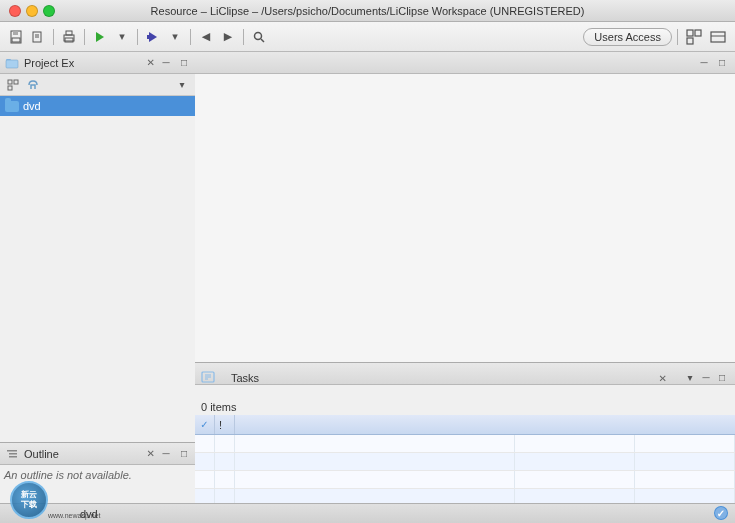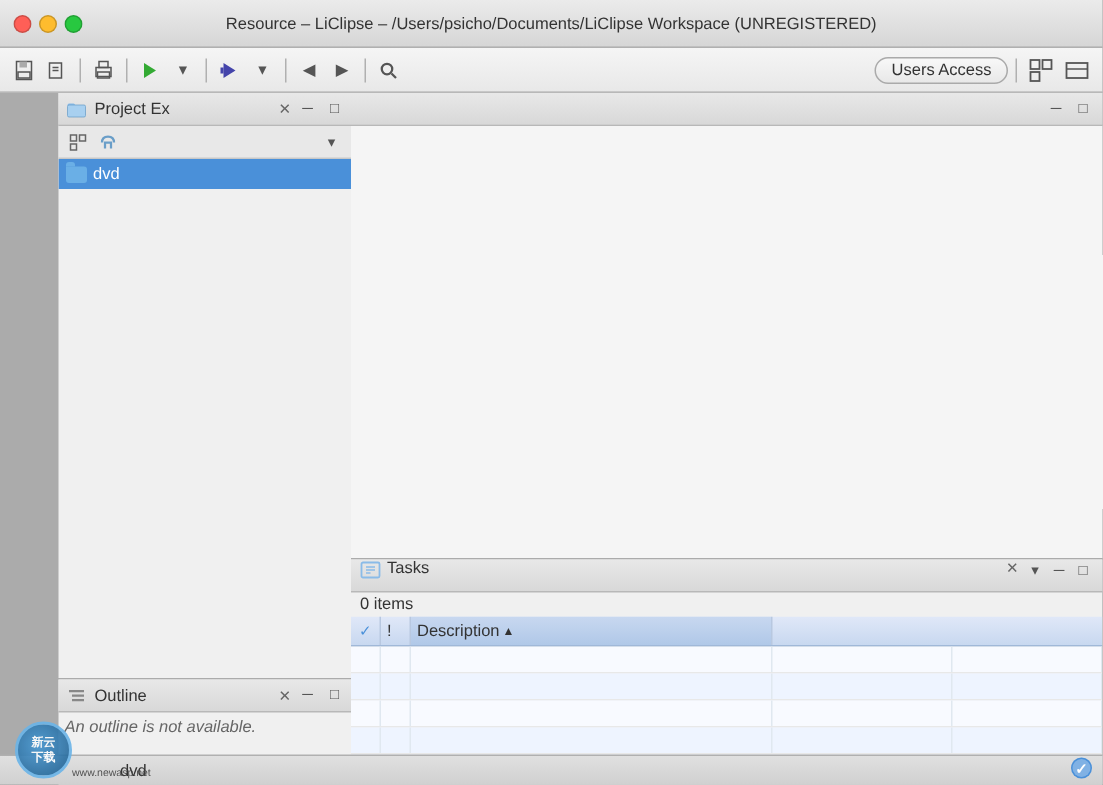--- a/index.html
+++ b/index.html
@@ -8,21 +8,21 @@
       height: 523px;
       font-family: -apple-system, 'Lucida Grande', Arial, sans-serif;
       font-size: 11px;
       background: #c8c8c8;
       overflow: hidden;
       position: relative;
     }
 
     
     .title-bar {
-      height: 32px;
+      height: 22px;
       background: linear-gradient(to bottom, #ebebeb, #d6d6d6);
       border-bottom: 1px solid #b0b0b0;
       display: flex;
       align-items: center;
       padding: 0 9px;
       position: relative;
     }
     .traffic-lights {
       display: flex;
       gap: 5px;
@@ -95,21 +95,20 @@
       border: none;
       cursor: pointer;
       color: #555;
     }
 
     
     .main-content {
       display: flex;
       height: calc(523px - 22px - 30px);
       background: #ababab;
-      padding-left: 39px;
     }
 
     
     .left-panel {
       width: 195px;
       display: flex;
       flex-direction: column;
       background: #ababab;
       gap: 1px;
     }
@@ -262,23 +261,23 @@
       height: 160px;
       background: #f0f0f0;
       display: flex;
       flex-direction: column;
     }
     .tasks-header {
       height: 22px;
       background: linear-gradient(to bottom, #e8e8e8, #d8d8d8);
       border-bottom: 1px solid #b8b8b8;
       display: flex;
-      align-items: flex-start;
+      align-items: flex-end;
       padding: 0 6px;
-      gap: 4px;
+      gap: 16px;
     }
     .tasks-icon {
       width: 14px;
       height: 14px;
       display: flex;
       align-items: center;
       justify-content: center;
     }
     .tasks-title-text {
       font-size: 11px;
@@ -286,20 +285,21 @@
       flex: 1;
     }
     .tasks-toolbar-right {
       display: flex;
       gap: 2px;
     }
     .tasks-count {
       padding: 2px 6px;
       font-size: 11px;
       color: #333;
+      margin-top: 14px;
     }
 
     
     .tasks-table {
       flex: 1;
       display: flex;
       flex-direction: column;
       overflow: hidden;
     }
     .table-header {
@@ -605,24 +605,20 @@
       </div>
 
       <div class="tasks-count">0 items</div>
 
       <div class="tasks-table">
         <div class="table-header">
           <div class="th">
             <div class="check-icon">✓</div>
           </div>
           <div class="th">!</div>
-          <div class="th sort-active">
-            <span>Description</span>
-            <span class="sort-arrow">▲</span>
-          </div>
         </div>
 
         <div class="table-rows">
           <div class="table-row">
             <div class="td"></div>
             <div class="td"></div>
             <div class="td"></div>
             <div class="td"></div>
             <div class="td"></div>
           </div>

